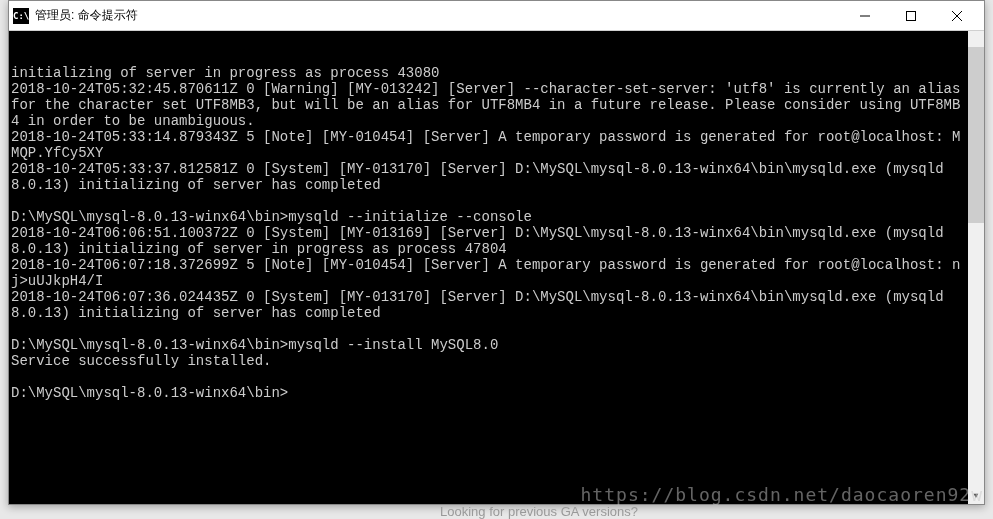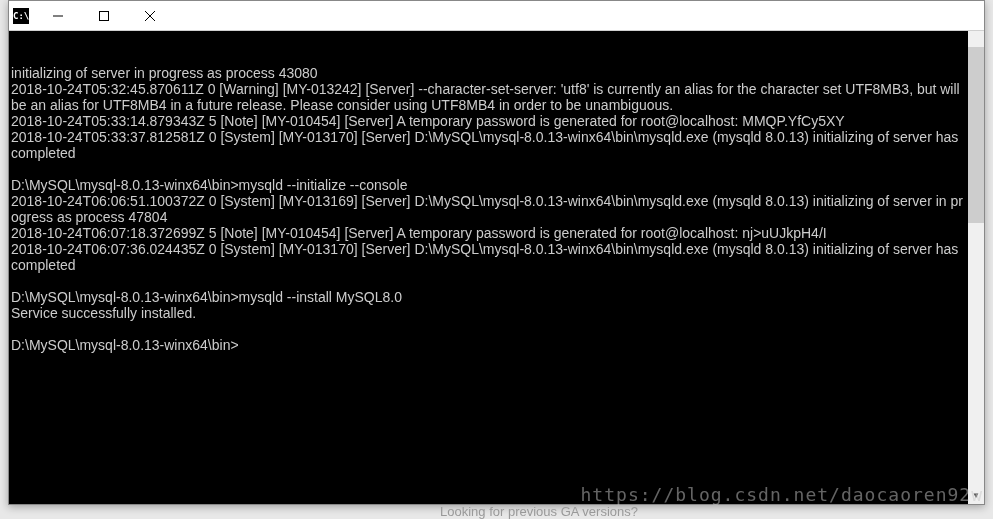--- a/index.html
+++ b/index.html
@@ -65,21 +65,21 @@
       cursor: pointer;
     }
     .titlebar-btn svg {
       width: 10px;
       height: 10px;
     }
     .console-area {
       flex: 1;
       background: #000000;
       color: #cccccc;
-      font-family: Liberation Sans, sans-serif;
+      font-family: Liberation Mono, monospace;
       font-size: 14px;
       line-height: 16px;
       padding: 2px 2px;
       overflow: hidden;
       position: relative;
       white-space: pre-wrap;
       word-break: break-all;
     }
     .console-content {
       width: calc(100% - 16px);
@@ -136,20 +136,21 @@
       font-size: 13px;
       font-family: Arial, sans-serif;
     }
   </style>
 </head>
 <body>
 
 <div class="window">
   <div class="titlebar">
     <div class="titlebar-icon">C:\</div>
+    <div class="titlebar-title">管理员: 命令提示符</div>
     <div class="titlebar-controls">
       <div class="titlebar-btn">
         <svg viewBox="0 0 10 10">
             <line x1="0" y1="5" x2="10" y2="5" stroke="currentColor" stroke-width="1"></line>
           </svg>
       </div>
       <div class="titlebar-btn">
         <svg viewBox="0 0 10 10">
             <rect x="0.5" y="0.5" width="9" height="9" stroke="currentColor" fill="none" stroke-width="1"></rect>
           </svg>

